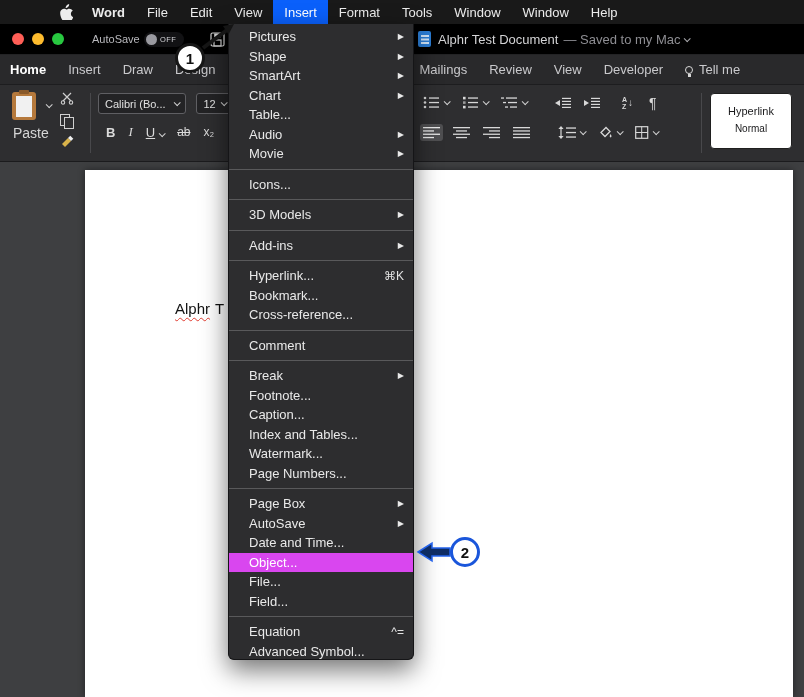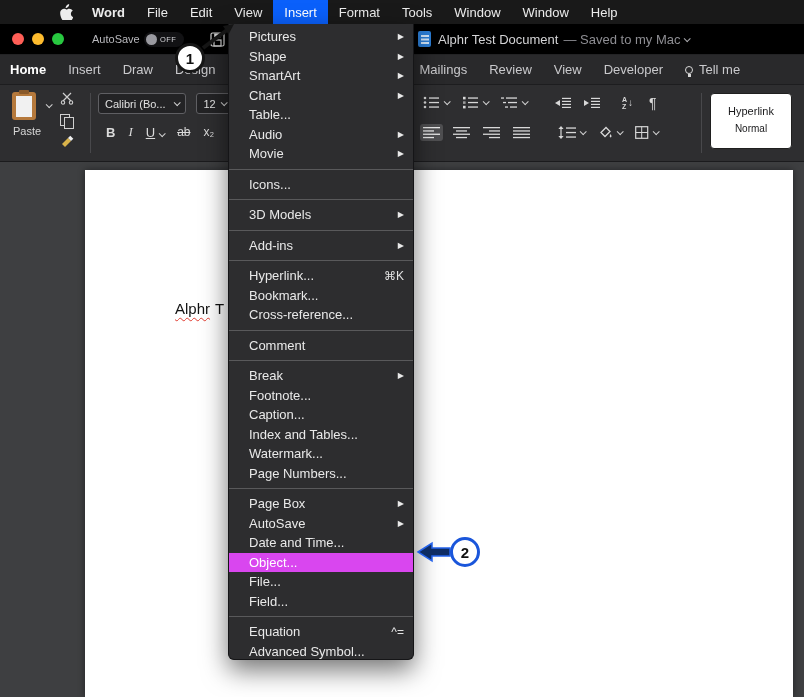--- a/index.html
+++ b/index.html
@@ -44,21 +44,21 @@
   .bulb::after{content:"";position:absolute;left:1.6px;bottom:-4px;width:3px;height:2.8px;background:#d8d8d8;}
 
   
   .ribbon{position:absolute;top:85px;left:0;right:0;height:77px;background:#2e2e30;border-bottom:1px solid #1b1b1d;z-index:1;}
   .vdiv{position:absolute;top:8px;bottom:8px;width:1px;background:#48484b;}
   .paste-grp{position:absolute;left:10px;top:4px;width:78px;height:68px;}
   .clipboard{position:absolute;left:2px;top:3px;width:24px;height:28px;background:#b5793c;border-radius:3px;}
   .clipboard::before{content:"";position:absolute;left:7px;top:-2px;width:10px;height:4px;background:#8a5a2a;border-radius:1px;}
   .clipboard::after{content:"";position:absolute;left:4px;top:4px;width:16px;height:21px;background:#f1f1f1;}
   .paste-chev{position:absolute;left:32px;top:14px;}
-  .paste-label{position:absolute;left:3px;top:36px;font-size:11px;color:#d6d6d6;}
+  .paste-label{position:absolute;left:3px;top:36px;font-size:14px;color:#d6d6d6;}
   .small-col{position:absolute;left:50px;top:2px;display:flex;flex-direction:column;gap:5px;align-items:flex-start;}
   .copy-ic{position:relative;display:block;width:14px;height:14px;}
   .copy-ic::before{content:"";position:absolute;left:0;top:0;width:8px;height:10px;border:1.2px solid #cfcfcf;background:#2e2e30;}
   .copy-ic::after{content:"";position:absolute;left:4px;top:3px;width:8px;height:10px;border:1.2px solid #cfcfcf;background:#2e2e30;}
   .font-grp{position:absolute;left:98px;top:8px;}
   .combo{display:inline-flex;align-items:center;background:#232325;border:1px solid #5f5f63;border-radius:3px;height:21px;padding:0 6px;font-size:11px;color:#e0e0e0;white-space:nowrap;overflow:hidden;}
   .combo.name{width:88px;justify-content:space-between;}
   .combo.size{width:37px;margin-left:6px;justify-content:space-between;}
   .fmt-row{margin-top:10px;display:flex;align-items:center;gap:13px;padding-left:8px;font-size:13px;color:#dadada;}
   .fb.bold{font-weight:bold;}

